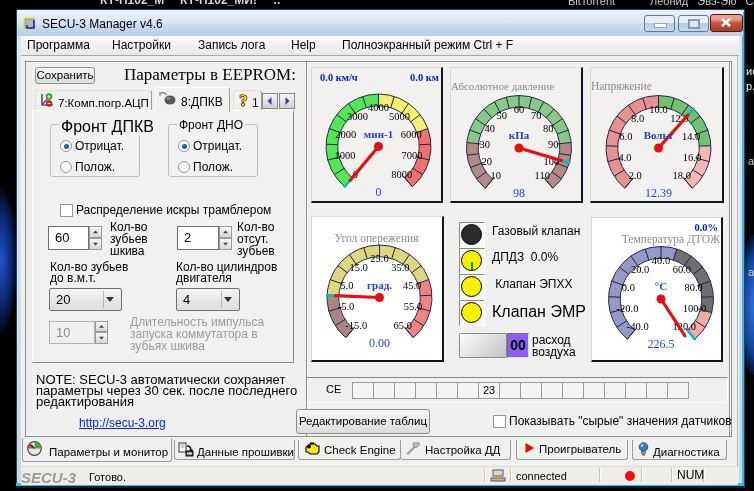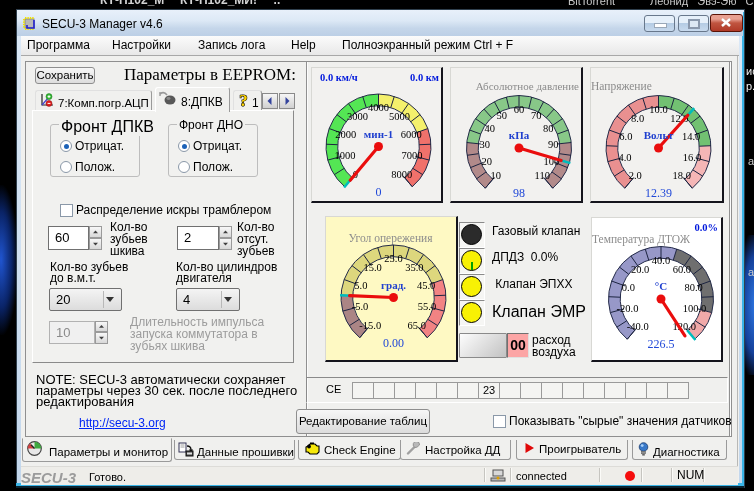--- a/index.html
+++ b/index.html
@@ -192,21 +192,21 @@
       <text x="99.97" y="91.27" text-anchor="middle" font-family="Liberation Serif" font-size="10.5" fill="#000">7000</text>
       <text x="89.71" y="109.96" text-anchor="middle" font-family="Liberation Serif" font-size="10.5" fill="#000">8000</text>
       <line x1="40.27" y1="109.75" x2="32.11" y2="119.48" stroke="#00bdbd" stroke-width="2.5"></line>
       <line x1="66.5" y1="78.5" x2="38.22" y2="112.21" stroke="#ea0d0d" stroke-width="3.2" stroke-linecap="round"></line>
       <circle cx="66.5" cy="78.5" r="4.5" fill="#ea0d0d"></circle>
       <text x="66.5" y="69.5" text-anchor="middle" font-family="Liberation Serif" font-size="11" font-weight="bold" fill="#2040cf">мин-1</text>
       <text x="66.5" y="127.5" text-anchor="middle" font-family="Liberation Serif" font-size="12" fill="#2048d8">0</text>
     </svg>
   </div>
 <div style="position:absolute;left:450px;top:67px;width:130px;height:133px;background:#f2f1ef;border-top:1px solid #d8d8d4;border-left:1px solid #d8d8d4;border-right:2px solid #14141c;border-bottom:2px solid #14141c">
-    <div style="position:absolute;left:0;top:12px;width:128px;text-align:right;font-family:'Liberation Serif';font-size:11px;color:#8c8c8c;white-space:nowrap">Абсолютное давление</div>
+    <div style="position:absolute;left:0;top:12px;width:128px;text-align:left;font-family:'Liberation Serif';font-size:11px;color:#8c8c8c;white-space:nowrap">Абсолютное давление</div>
     <svg width="128" height="132" style="position:absolute;left:0;top:0">
       <path d="M34.25,120.22 A52.5,52.5 0 0 1 15.79,74.51 L27.42,75.74 A40.8,40.8 0 0 0 41.77,111.25 Z" fill="#b28a8a"></path>
       <path d="M15.79,74.51 A52.5,52.5 0 0 1 120.21,74.51 L108.58,75.74 A40.8,40.8 0 0 0 27.42,75.74 Z" fill="#88c888"></path>
       <path d="M120.21,74.51 A52.5,52.5 0 0 1 101.75,120.22 L94.23,111.25 A40.8,40.8 0 0 0 108.58,75.74 Z" fill="#b28a8a"></path>
       <path d="M34.25,120.22 A52.5,52.5 0 1 1 101.75,120.22 L94.23,111.25 A40.8,40.8 0 1 0 41.77,111.25 Z" fill="none" stroke="#252c4a" stroke-width="1"></path>
       <line x1="43.38" y1="109.34" x2="34.25" y2="120.22" stroke="#1c2440" stroke-width="1"></line>
       <line x1="34.99" y1="103.98" x2="25.53" y2="110.86" stroke="#1c2440" stroke-width="1"></line>
       <line x1="32.49" y1="94.35" x2="19.32" y2="99.67" stroke="#1c2440" stroke-width="1"></line>
       <line x1="27.60" y1="85.68" x2="16.01" y2="87.31" stroke="#1c2440" stroke-width="1"></line>
       <line x1="29.91" y1="76.00" x2="15.79" y2="74.51" stroke="#1c2440" stroke-width="1"></line>
@@ -277,21 +277,21 @@
       <text x="100.17" y="71.91" text-anchor="middle" font-family="Liberation Serif" font-size="10.5" fill="#000">14.0</text>
       <text x="100.97" y="92.77" text-anchor="middle" font-family="Liberation Serif" font-size="10.5" fill="#000">16.0</text>
       <text x="90.71" y="111.46" text-anchor="middle" font-family="Liberation Serif" font-size="10.5" fill="#000">18.0</text>
       <line x1="94.71" y1="49.60" x2="103.18" y2="40.13" stroke="#00bdbd" stroke-width="2.5"></line>
       <line x1="67.5" y1="80" x2="96.84" y2="47.21" stroke="#ea0d0d" stroke-width="3.2" stroke-linecap="round"></line>
       <circle cx="67.5" cy="80" r="4.5" fill="#ea0d0d"></circle>
       <text x="67.5" y="71" text-anchor="middle" font-family="Liberation Serif" font-size="11" font-weight="bold" fill="#2040cf">Вольт</text>
       <text x="67.5" y="129" text-anchor="middle" font-family="Liberation Serif" font-size="12" fill="#2048d8">12.39</text>
     </svg>
   </div>
-<div style="position:absolute;left:325px;top:216px;width:130px;height:143px;background:#fef9c3;border-top:1px solid #d8d8d4;border-left:1px solid #d8d8d4;border-right:2px solid #14141c;border-bottom:2px solid #14141c">
+<div style="position:absolute;left:311px;top:216px;width:130px;height:143px;background:#ffffff;border-top:1px solid #d8d8d4;border-left:1px solid #d8d8d4;border-right:2px solid #14141c;border-bottom:2px solid #14141c">
     <div style="position:absolute;left:0;top:15px;width:129px;text-align:center;font-family:'Liberation Serif';font-size:11.5px;color:#8c8c8c;white-space:nowrap">Угол опережения</div>
     <svg width="129" height="142" style="position:absolute;left:0;top:0">
       <path d="M33.75,120.72 A52.5,52.5 0 0 1 15.05,78.21 L26.74,78.72 A40.8,40.8 0 0 0 41.27,111.75 Z" fill="#ab8585"></path>
       <path d="M15.05,78.21 A52.5,52.5 0 0 1 116.83,62.54 L105.84,66.55 A40.8,40.8 0 0 0 26.74,78.72 Z" fill="#ddd77d"></path>
       <path d="M116.83,62.54 A52.5,52.5 0 0 1 101.25,120.72 L93.73,111.75 A40.8,40.8 0 0 0 105.84,66.55 Z" fill="#f28383"></path>
       <path d="M33.75,120.72 A52.5,52.5 0 1 1 101.25,120.72 L93.73,111.75 A40.8,40.8 0 1 0 41.27,111.75 Z" fill="none" stroke="#252c4a" stroke-width="1"></path>
       <line x1="42.88" y1="109.84" x2="33.75" y2="120.72" stroke="#1c2440" stroke-width="1"></line>
       <line x1="33.09" y1="102.42" x2="23.22" y2="108.71" stroke="#1c2440" stroke-width="1"></line>
       <line x1="30.51" y1="90.41" x2="16.79" y2="94.09" stroke="#1c2440" stroke-width="1"></line>
       <line x1="26.74" y1="78.72" x2="15.05" y2="78.21" stroke="#1c2440" stroke-width="1"></line>
@@ -319,21 +319,21 @@
       <text x="90.71" y="111.96" text-anchor="middle" font-family="Liberation Serif" font-size="10.5" fill="#000">65.0</text>
       <line x1="26.74" y1="78.72" x2="14.05" y2="78.17" stroke="#00bdbd" stroke-width="2.5"></line>
       <line x1="67.5" y1="80.5" x2="23.54" y2="78.58" stroke="#ea0d0d" stroke-width="3.2" stroke-linecap="round"></line>
       <circle cx="67.5" cy="80.5" r="4.5" fill="#ea0d0d"></circle>
       <text x="67.5" y="71.5" text-anchor="middle" font-family="Liberation Serif" font-size="11" font-weight="bold" fill="#2040cf">град.</text>
       <text x="67.5" y="129.5" text-anchor="middle" font-family="Liberation Serif" font-size="12" fill="#2048d8">0.00</text>
     </svg>
   </div>
 <div style="position:absolute;left:591px;top:217px;width:129px;height:142px;background:#ffffff;border-top:1px solid #d8d8d4;border-left:1px solid #d8d8d4;border-right:2px solid #14141c;border-bottom:2px solid #14141c">
     <div style="position:absolute;right:3px;top:4px;font-family:'Liberation Serif';font-size:10.5px;font-weight:bold;color:#0018dc">0.0%</div>
-    <div style="position:absolute;left:0;top:15px;width:128px;text-align:left;font-family:'Liberation Serif';font-size:11.5px;color:#8c8c8c;white-space:nowrap">Температура ДТОЖ</div>
+    <div style="position:absolute;left:0;top:15px;width:128px;text-align:right;font-family:'Liberation Serif';font-size:11.5px;color:#8c8c8c;white-space:nowrap">Температура ДТОЖ</div>
     <svg width="128" height="141" style="position:absolute;left:0;top:0">
       <path d="M35.25,121.22 A52.5,52.5 0 0 1 84.79,30.93 L81.27,42.09 A40.8,40.8 0 0 0 42.77,112.25 Z" fill="#9798c8"></path>
       <path d="M84.79,30.93 A52.5,52.5 0 0 1 119.71,94.59 L108.41,91.56 A40.8,40.8 0 0 0 81.27,42.09 Z" fill="#6f6f6f"></path>
       <path d="M119.71,94.59 A52.5,52.5 0 0 1 102.75,121.22 L95.23,112.25 A40.8,40.8 0 0 0 108.41,91.56 Z" fill="#f1a9a9"></path>
       <path d="M35.25,121.22 A52.5,52.5 0 1 1 102.75,121.22 L95.23,112.25 A40.8,40.8 0 1 0 42.77,112.25 Z" fill="none" stroke="#252c4a" stroke-width="1"></path>
       <line x1="44.38" y1="110.34" x2="35.25" y2="121.22" stroke="#1c2440" stroke-width="1"></line>
       <line x1="34.59" y1="102.92" x2="24.72" y2="109.21" stroke="#1c2440" stroke-width="1"></line>
       <line x1="32.01" y1="90.91" x2="18.29" y2="94.59" stroke="#1c2440" stroke-width="1"></line>
       <line x1="28.24" y1="79.22" x2="16.55" y2="78.71" stroke="#1c2440" stroke-width="1"></line>
       <line x1="33.01" y1="67.90" x2="19.67" y2="63.04" stroke="#1c2440" stroke-width="1"></line>
@@ -377,21 +377,21 @@
 <div style="position:absolute;left:492px;top:250px;font-family:'Liberation Sans';font-size:12px;color:#000;white-space:nowrap">ДПДЗ&nbsp; 0.0%</div>
 <div style="position:absolute;left:459px;top:274px;width:24px;height:24px;background:#f6f6f4;border-top:1px solid #8a8a8a;border-left:1px solid #8a8a8a;border-bottom:1px solid #fff;border-right:1px solid #fff">
     <div style="position:absolute;left:1px;top:1px;width:19px;height:19px;border-radius:50%;background:#f8f104;border:1px solid #000"></div>
   </div>
 <div style="position:absolute;left:492px;top:277px;font-family:'Liberation Sans';font-size:12px;color:#000;white-space:nowrap">&nbsp;Клапан ЭПХХ</div>
 <div style="position:absolute;left:459px;top:300px;width:24px;height:24px;background:#f6f6f4;border-top:1px solid #8a8a8a;border-left:1px solid #8a8a8a;border-bottom:1px solid #fff;border-right:1px solid #fff">
     <div style="position:absolute;left:1px;top:1px;width:19px;height:19px;border-radius:50%;background:#f8f104;border:1px solid #000"></div>
   </div>
 <div style="position:absolute;left:492px;top:303px;font-family:'Liberation Sans';font-size:16px;color:#000;white-space:nowrap">Клапан ЭМР</div>
 <div style="position:absolute;left:459px;top:333px;width:46px;height:23px;background:linear-gradient(135deg,#fdfdfd,#c2c2c2);border:1px solid #8a8a8a;border-radius:1px"></div>
-<div style="position:absolute;left:507px;top:333px;width:20px;height:23px;background:#fca5a5;border-top:1px solid #707070;border-left:1px solid #707070;border-bottom:1px solid #e0e0e0;border-right:1px solid #e0e0e0;font-family:'Liberation Sans';font-size:14px;font-weight:bold;text-align:center;line-height:23px">00</div>
+<div style="position:absolute;left:507px;top:333px;width:20px;height:23px;background:#8b5cf6;border-top:1px solid #707070;border-left:1px solid #707070;border-bottom:1px solid #e0e0e0;border-right:1px solid #e0e0e0;font-family:'Liberation Sans';font-size:14px;font-weight:bold;text-align:center;line-height:23px">00</div>
 <div style="position:absolute;left:532px;top:334px;font-family:'Liberation Sans';font-size:12px;line-height:12px">расход<br>воздуха</div>
 <div style="position:absolute;left:306px;top:377px;width:420px;height:24px;border-top:1px solid #8a8a8a;border-left:1px solid #8a8a8a;border-bottom:1px solid #fff;border-right:1px solid #fff">
     <div style="position:absolute;left:19px;top:5px;font-family:'Liberation Sans';font-size:11px">CE</div>
     <div style="position:absolute;left:45px;top:4px;width:20px;height:15px;background:#f4f4f2;border:1px solid #9a9a9a;font-family:'Liberation Sans';font-size:11px;text-align:center;line-height:15px"></div>
     <div style="position:absolute;left:66px;top:4px;width:20px;height:15px;background:#f4f4f2;border:1px solid #9a9a9a;font-family:'Liberation Sans';font-size:11px;text-align:center;line-height:15px"></div>
     <div style="position:absolute;left:87px;top:4px;width:20px;height:15px;background:#f4f4f2;border:1px solid #9a9a9a;font-family:'Liberation Sans';font-size:11px;text-align:center;line-height:15px"></div>
     <div style="position:absolute;left:108px;top:4px;width:20px;height:15px;background:#f4f4f2;border:1px solid #9a9a9a;font-family:'Liberation Sans';font-size:11px;text-align:center;line-height:15px"></div>
     <div style="position:absolute;left:129px;top:4px;width:20px;height:15px;background:#f4f4f2;border:1px solid #9a9a9a;font-family:'Liberation Sans';font-size:11px;text-align:center;line-height:15px"></div>
     <div style="position:absolute;left:150px;top:4px;width:20px;height:15px;background:#f4f4f2;border:1px solid #9a9a9a;font-family:'Liberation Sans';font-size:11px;text-align:center;line-height:15px"></div>
     <div style="position:absolute;left:171px;top:4px;width:20px;height:15px;background:#f4f4f2;border:1px solid #9a9a9a;font-family:'Liberation Sans';font-size:11px;text-align:center;line-height:15px">23</div>

